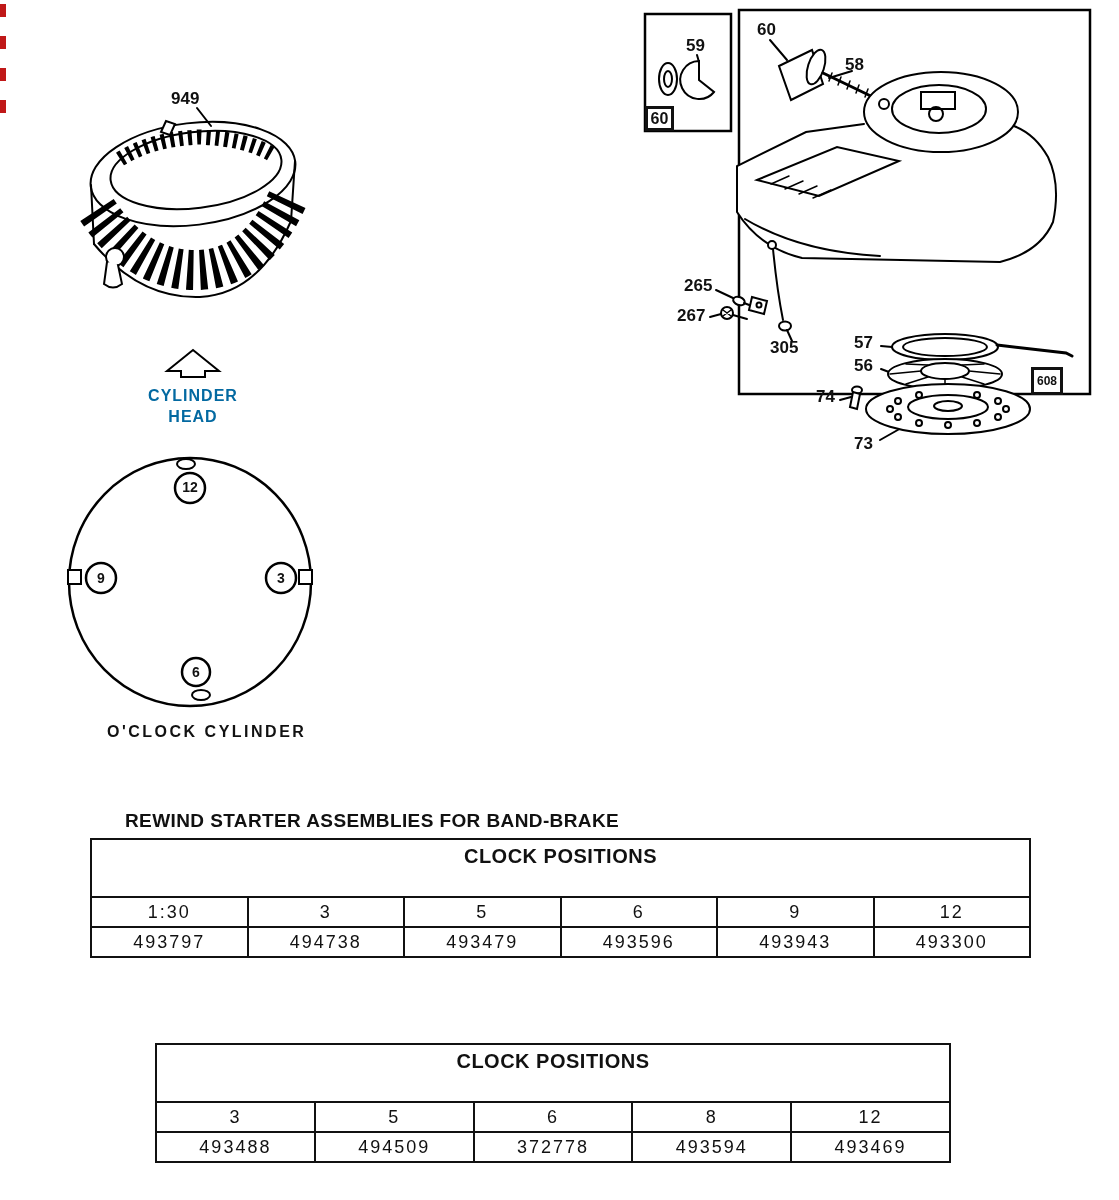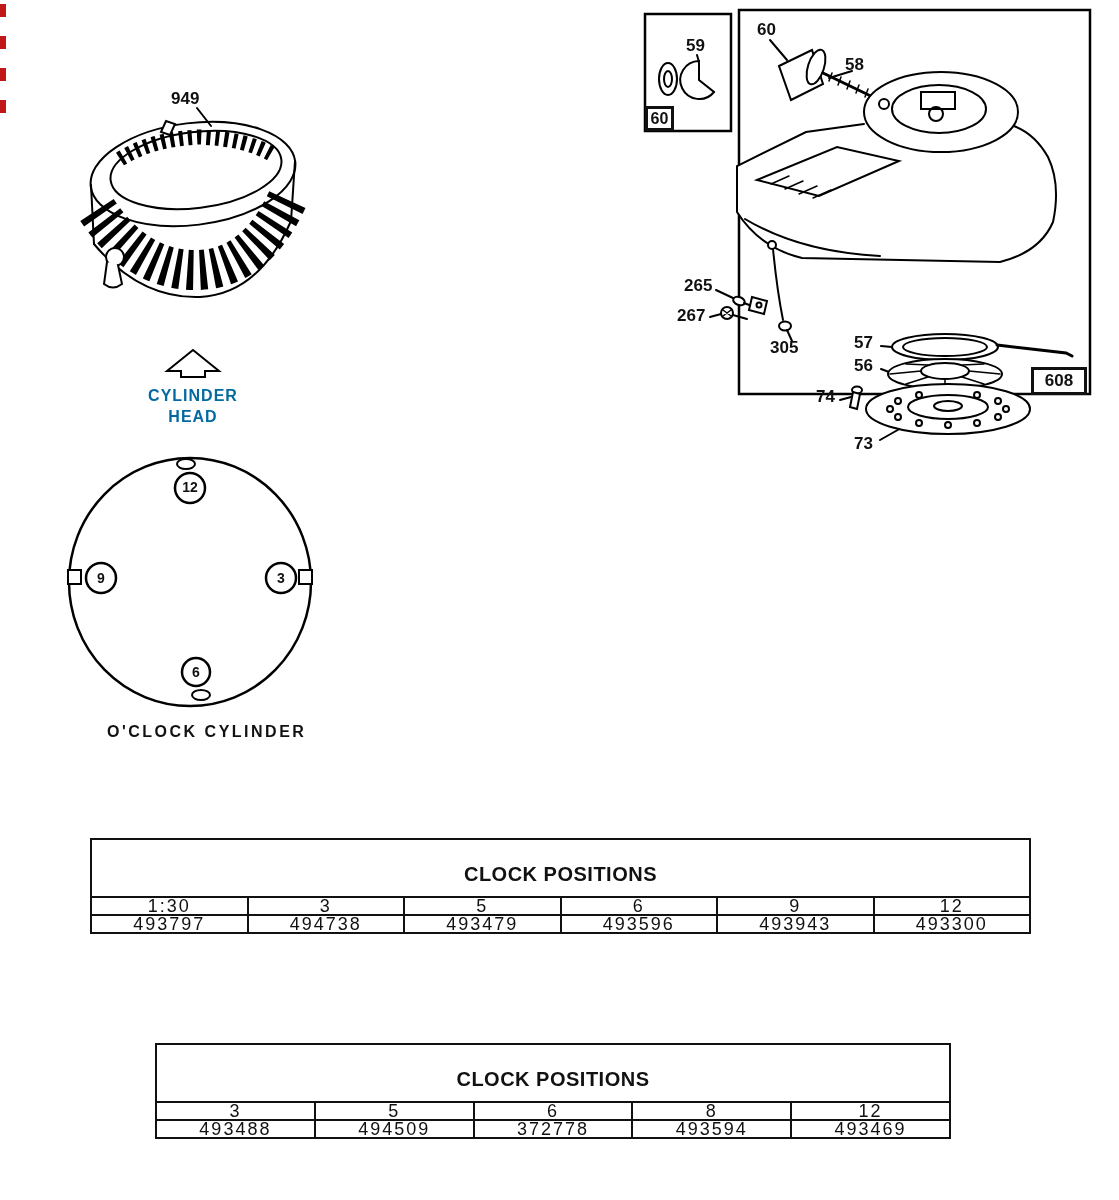--- a/index.html
+++ b/index.html
@@ -11,23 +11,23 @@
   .scanmark { position:absolute; left:0; width:6px; background:#c01818; }
 
   .plabel { position:absolute; font-size:17px; font-weight:700; white-space:nowrap; color:#111; }
   .clabel { position:absolute; font-size:14px; font-weight:700; text-align:center; width:30px; color:#111; }
   .capt   { position:absolute; font-size:16px; font-weight:600; letter-spacing:2.5px; white-space:nowrap; color:#111; }
   .cap2   { position:absolute; font-size:16px; font-weight:600; letter-spacing:1px; text-align:center; width:100px; color:#0369a1; }
   .boxed  { position:absolute; border:3px solid #111; background:#fff; display:flex; align-items:center; justify-content:center; font-weight:700; color:#111; }
 
   .table-title { position:absolute; font-size:19px; font-weight:700; letter-spacing:0.4px; white-space:nowrap; color:#111; }
   .ptable { position:absolute; border:2.5px solid #111; background:#fff; }
-  .ptable-header { height:56px; padding-top:23px; text-align:center; font-size:20px; font-weight:700; letter-spacing:0.5px; }
+  .ptable-header { height:56px; padding-top:5px; text-align:center; font-size:20px; font-weight:700; letter-spacing:0.5px; }
   .prow { display:flex; border-top:2.5px solid #111; }
-  .pcell { flex:1; height:16px; display:flex; align-items:center; justify-content:center;
+  .pcell { flex:1; height:28px; display:flex; align-items:center; justify-content:center;
            font-size:18px; letter-spacing:2px; border-left:2.5px solid #111; }
   .pcell:first-child { border-left:none; }
 </style>
 </head>
 <body>
 
 <div class="page">
 
   <svg class="art" width="1119" height="1200" viewBox="0 0 1119 1200">
     <g stroke="#000" fill="none" stroke-width="2" stroke-linecap="round">
@@ -175,22 +175,23 @@
   <div class="boxed" style="left:645px;top:106px;width:29px;height:25px;font-size:16px">60</div>
   <div class="plabel" style="left:757px;top:20px">60</div>
   <div class="plabel" style="left:845px;top:55px">58</div>
   <div class="plabel" style="left:684px;top:276px">265</div>
   <div class="plabel" style="left:677px;top:306px">267</div>
   <div class="plabel" style="left:770px;top:338px">305</div>
   <div class="plabel" style="left:854px;top:333px">57</div>
   <div class="plabel" style="left:854px;top:356px">56</div>
   <div class="plabel" style="left:816px;top:387px">74</div>
   <div class="plabel" style="left:854px;top:434px">73</div>
-  <div class="boxed" style="left:1031px;top:367px;width:56px;height:28px;font-size:17px">608</div>
-
+  <div class="boxed" style="left:1031px;top:367px;width:32px;height:28px;font-size:12px">608</div>
+
+  <div class="table-title" style="left:125px;top:810px">REWIND STARTER ASSEMBLIES FOR BAND-BRAKE</div>
   <div class="ptable" style="left:90px;top:838px;width:941px">
     <div class="ptable-header">CLOCK POSITIONS</div>
     <div class="prow">
       <div class="pcell">1:30</div>
       <div class="pcell">3</div>
       <div class="pcell">5</div>
       <div class="pcell">6</div>
       <div class="pcell">9</div>
       <div class="pcell">12</div>
     </div>

